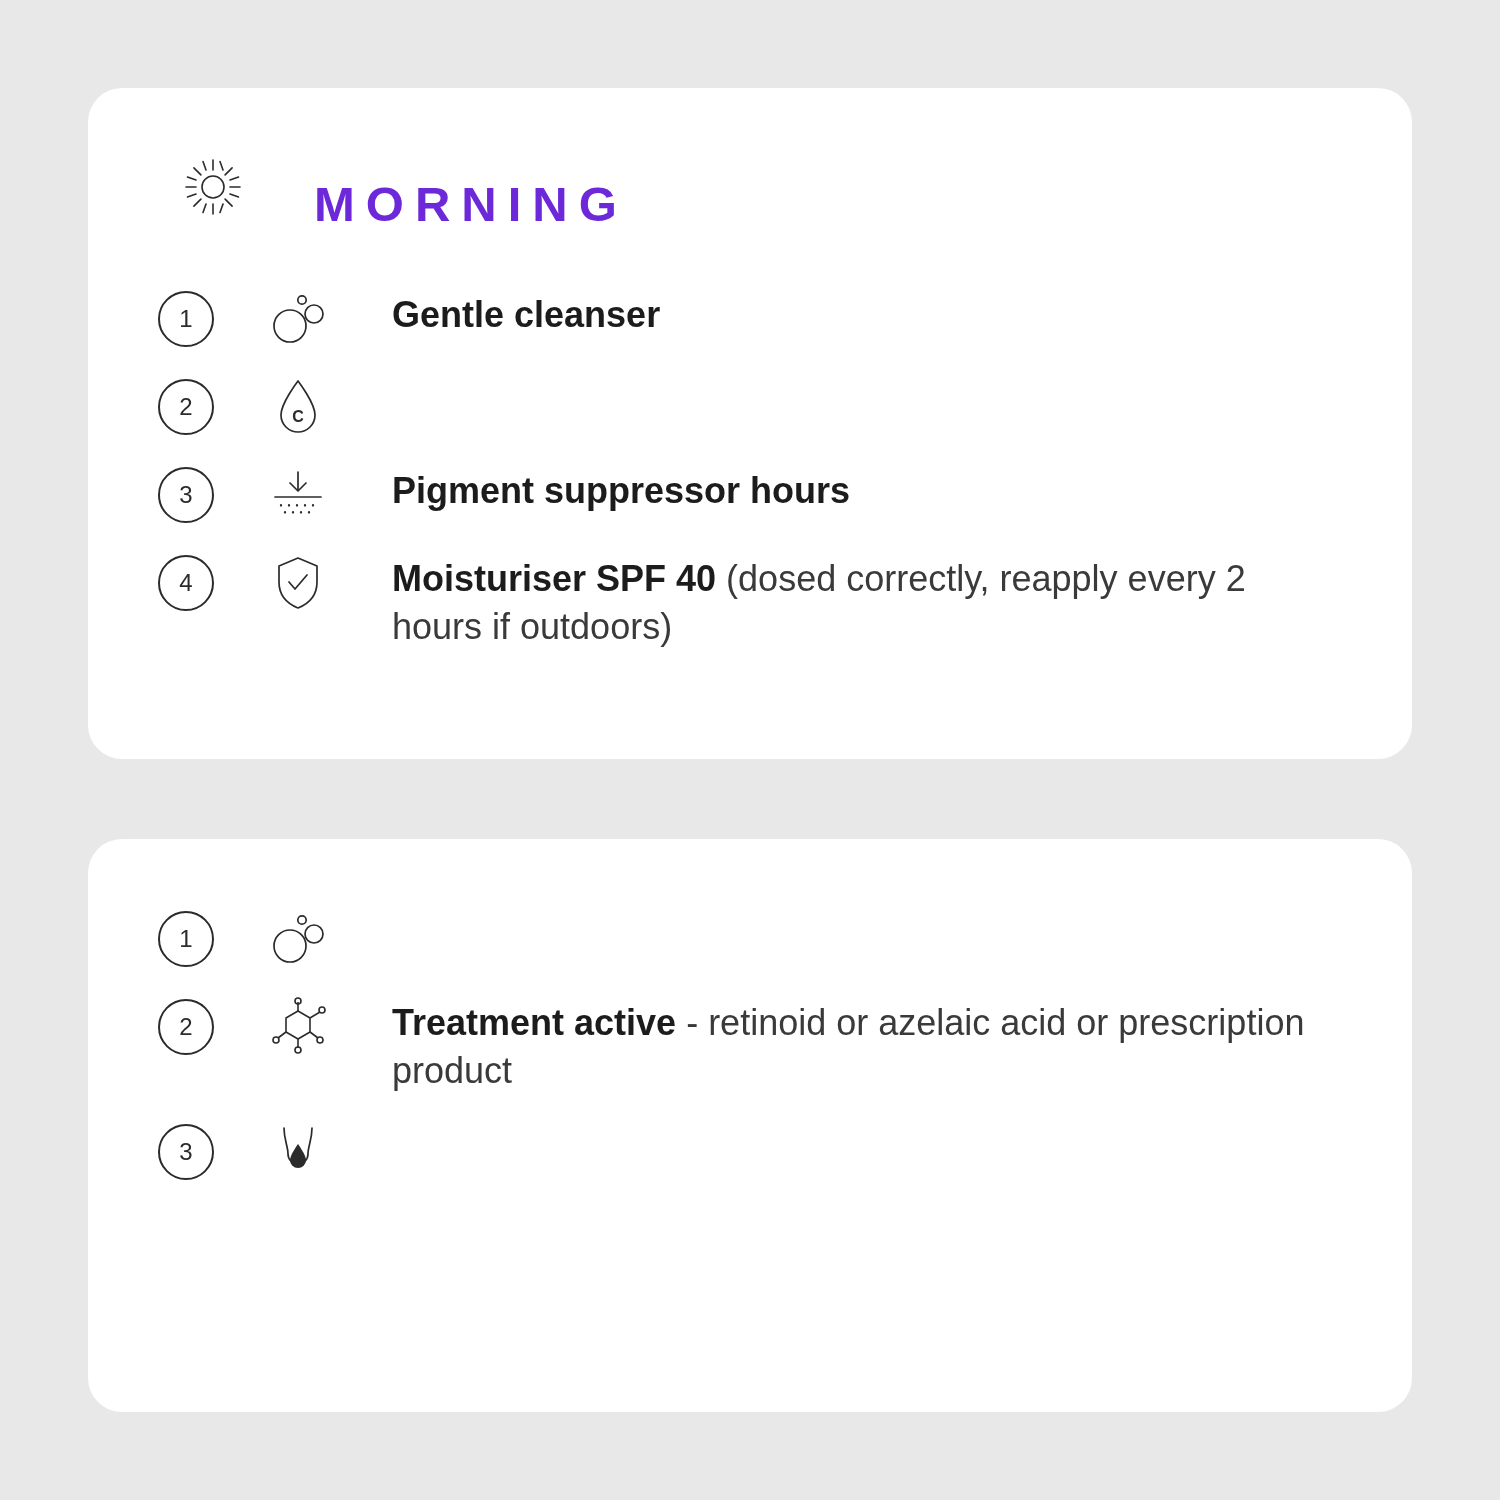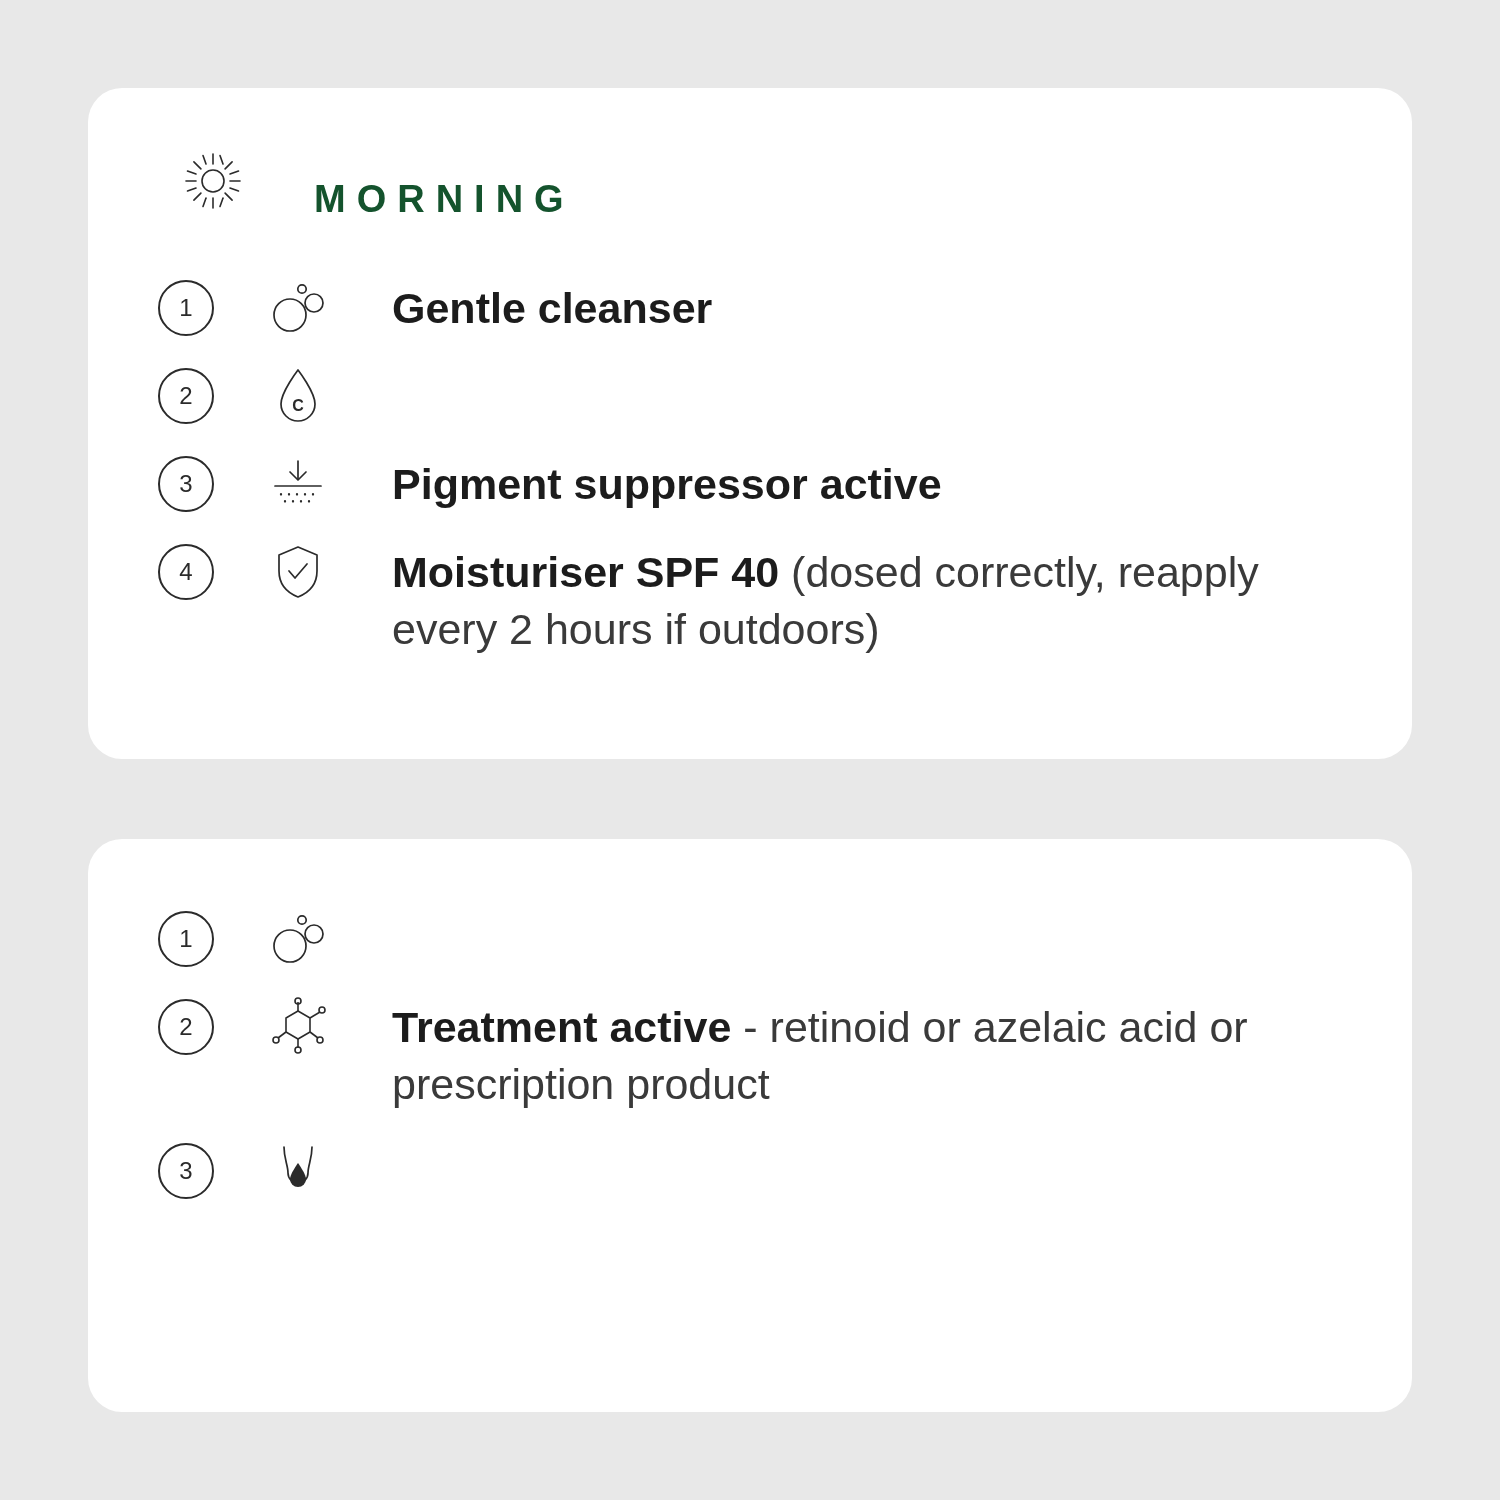--- a/index.html
+++ b/index.html
@@ -44,24 +44,24 @@
   }
   .card-header .hdr-icon {
     width: 62px;
     height: 62px;
     display: flex;
     align-items: center;
     justify-content: center;
     flex: none;
   }
   .card-header .hdr-title {
-    font-size: 38px;
+    font-size: 49px;
     font-weight: 700;
     letter-spacing: 11px;
-    color: #14532d;
+    color: #6d28d9;
     line-height: 1;
     margin-top: 36px;
   }
   .steps {
     display: flex;
     flex-direction: column;
   }
   .step {
     display: flex;
     align-items: flex-start;
@@ -84,21 +84,21 @@
     width: 64px;
     height: 60px;
     margin-left: 52px;
     display: flex;
     align-items: center;
     justify-content: center;
     flex: none;
   }
   .step-text {
     margin-left: 62px;
-    font-size: 43px;
+    font-size: 36px;
     line-height: 1.32;
     color: #2b2b2b;
     padding-top: 2px;
     max-width: 930px;
   }
   .step-text .strong {
     font-weight: 600;
     color: #1c1c1c;
   }
   .step-text .light {
@@ -179,21 +179,21 @@
               <line x1="38" y1="37" x2="38" y2="37.6"></line>
               <line x1="46" y1="37" x2="46" y2="37.6"></line>
               <line x1="18" y1="44" x2="18" y2="44.6"></line>
               <line x1="26" y1="44" x2="26" y2="44.6"></line>
               <line x1="34" y1="44" x2="34" y2="44.6"></line>
               <line x1="42" y1="44" x2="42" y2="44.6"></line>
             </g>
           </svg>
         </span>
         <span class="step-text">
-          <span class="strong">Pigment suppressor active</span><span class="light"></span>
+          <span class="strong">Pigment suppressor hours</span><span class="light"></span>
         </span>
       </div>
 
       <div class="step">
         <span class="step-num">4</span>
         <span class="step-icon">
           <svg width="50" height="58" viewBox="0 0 50 58" fill="none" stroke="#2b2b2b" stroke-width="1.7" stroke-linecap="round" stroke-linejoin="round">
             <path d="M25 4 L44 12 V28 C44 42 35 50 25 54 C15 50 6 42 6 28 V12 Z"></path>
             <polyline points="16,28 22,35 34,21"></polyline>
           </svg>

